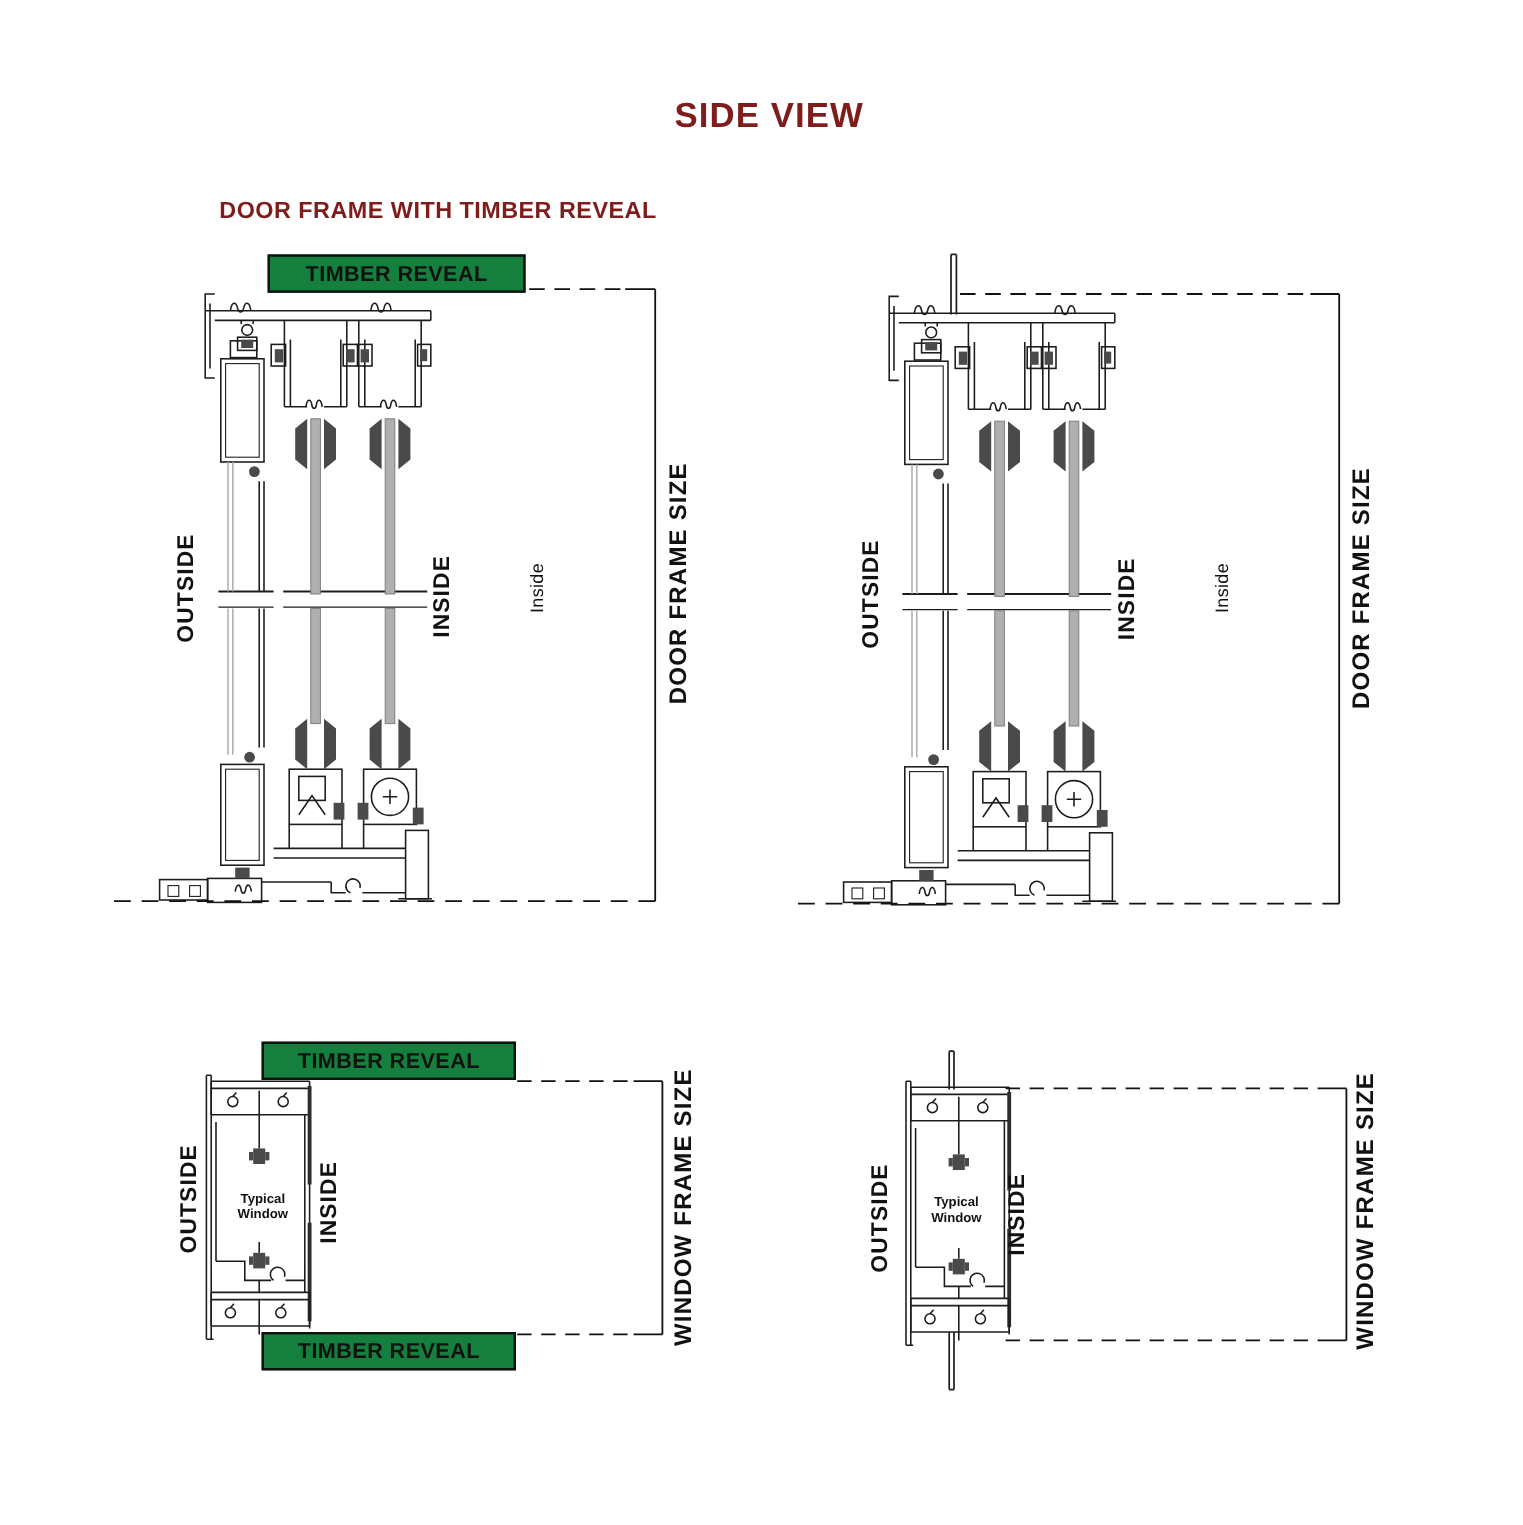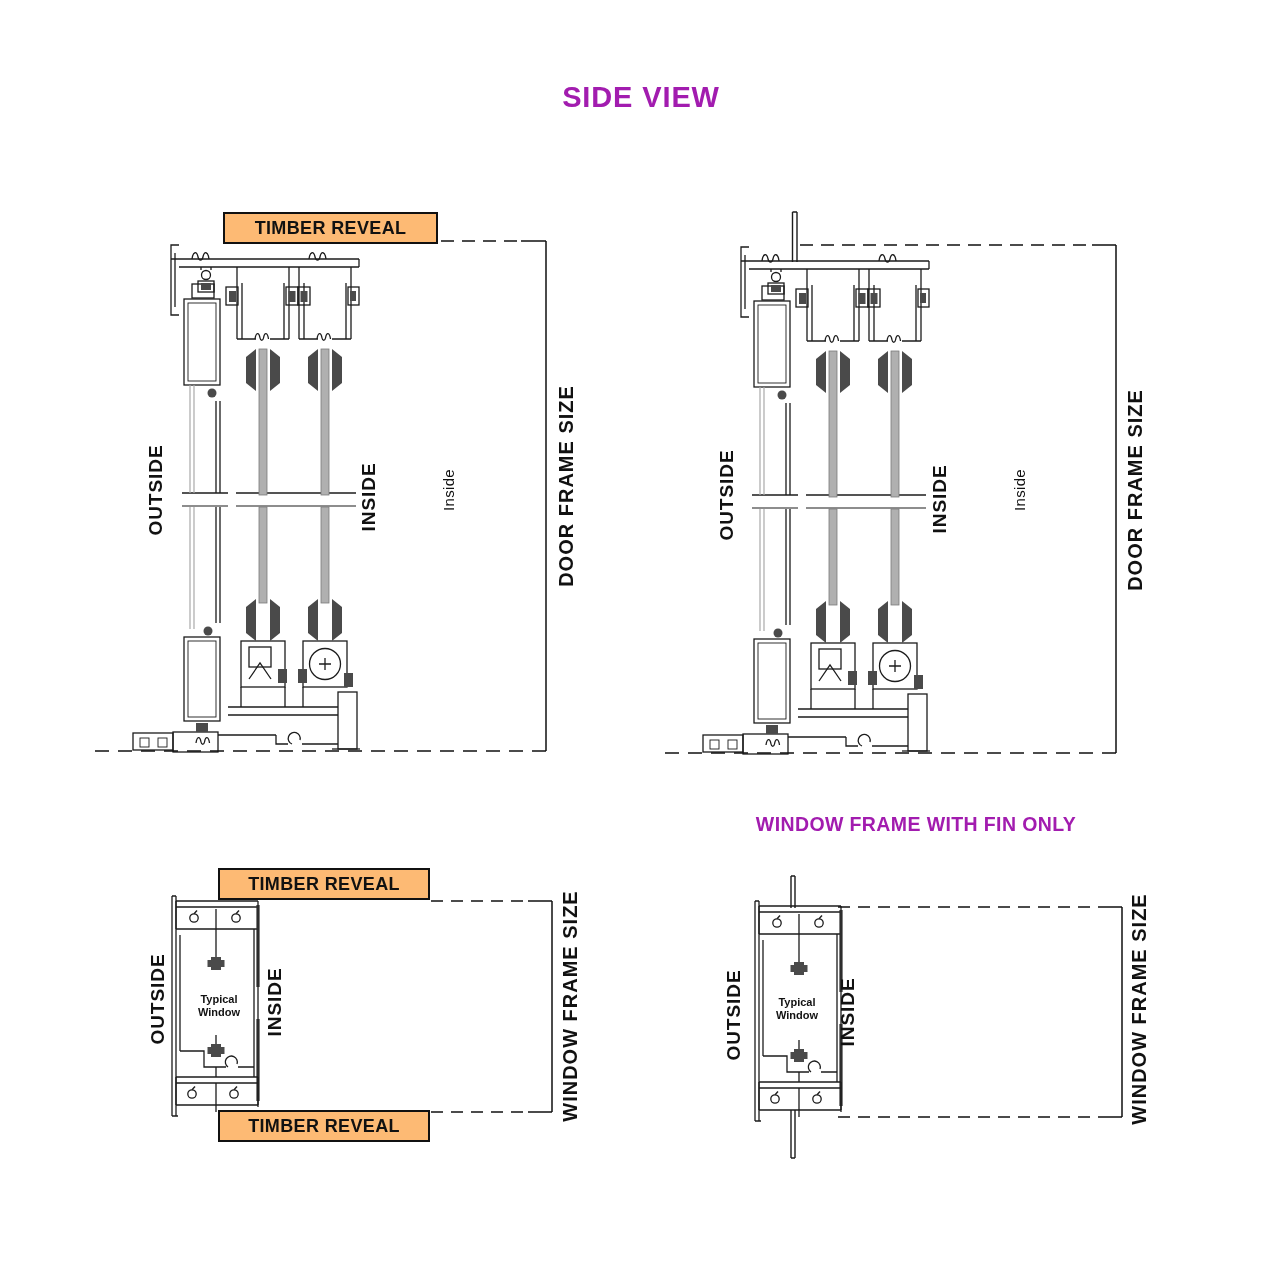--- a/index.html
+++ b/index.html
@@ -1,27 +1,27 @@
 <!DOCTYPE html>
 <html><head>
 <meta charset="utf-8">
 <style>
   html,body{margin:0;padding:0;background:#fff;}
   #canvas{position:relative;width:1269px;height:1271px;background:#fff;overflow:hidden;
           font-family:"Liberation Sans","DejaVu Sans",sans-serif;color:#111;}
   svg{position:absolute;left:0;top:0;}
   .hlabel{position:absolute;transform:translate(-50%,-50%);font-weight:bold;white-space:nowrap;
-          color:#a21caf;letter-spacing:.02em;}
+          color:#7f1d1d;letter-spacing:.02em;}
   .title-main{font-size:29px;letter-spacing:.03em;}
   .title-panel{font-size:19.5px;}
   .vlabel{position:absolute;writing-mode:vertical-rl;transform:translate(-50%,-50%) rotate(180deg);
           font-weight:bold;white-space:nowrap;color:#111;font-size:19px;letter-spacing:.05em;}
   .vlabel.dim{font-size:20px;}
   .vlabel.thin{font-weight:normal;font-size:15px;letter-spacing:.02em;}
-  .reveal-box{position:absolute;border:2.5px solid #111;background:#fdba74;box-sizing:border-box;
+  .reveal-box{position:absolute;border:2.5px solid #111;background:#15803d;box-sizing:border-box;
           display:flex;align-items:center;justify-content:center;font-weight:bold;
           font-size:18px;letter-spacing:.02em;z-index:3;}
   .note{position:absolute;transform:translate(-50%,-50%);font-weight:bold;font-size:11px;
           text-align:center;line-height:1.15;width:78px;z-index:2;}
 </style>
 </head>
 <body>
 
 <div id="canvas">
 
@@ -192,21 +192,21 @@
       <path d="M791,1110 V1158 M795,1110 V1158 M791,1158 H795" stroke="#1c1c1c" stroke-width="1.4" fill="none"></path>
       <g stroke="#111" stroke-width="1.5" fill="none">
         <path d="M838,907 H1100 M838,1117 H1100" stroke-dasharray="12 8"></path>
         <path d="M1100,907 H1122 M1122,907 V1117 M1100,1117 H1122"></path>
       </g>
     </g>
   </svg>
 
   <div class="hlabel title-main" style="left:641px;top:97px;">SIDE VIEW</div>
 
-  <div class="hlabel title-panel" style="left:916px;top:824px;">WINDOW FRAME WITH FIN ONLY</div>
+  <div class="hlabel title-panel" style="left:365px;top:176px;">DOOR FRAME WITH TIMBER REVEAL</div>
 
   <div class="reveal-box" style="left:223px;top:212px;width:215px;height:32px;">TIMBER REVEAL</div>
   <div class="reveal-box" style="left:218px;top:868px;width:212px;height:32px;">TIMBER REVEAL</div>
   <div class="reveal-box" style="left:218px;top:1110px;width:212px;height:32px;">TIMBER REVEAL</div>
 
   <div class="vlabel" style="left:156px;top:490px;">OUTSIDE</div>
   <div class="vlabel" style="left:369px;top:497px;">INSIDE</div>
   <div class="vlabel thin" style="left:448px;top:490px;">Inside</div>
   <div class="vlabel dim" style="left:566px;top:486px;">DOOR FRAME SIZE</div>
 

